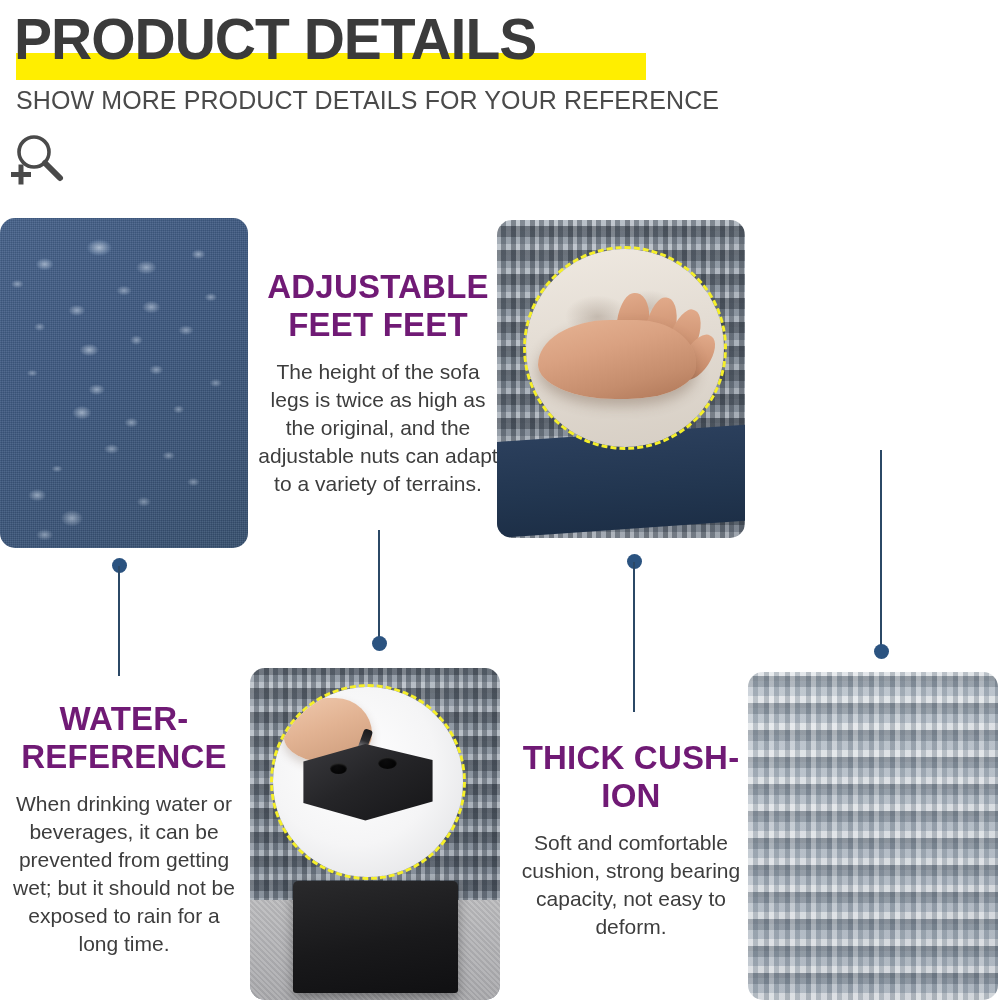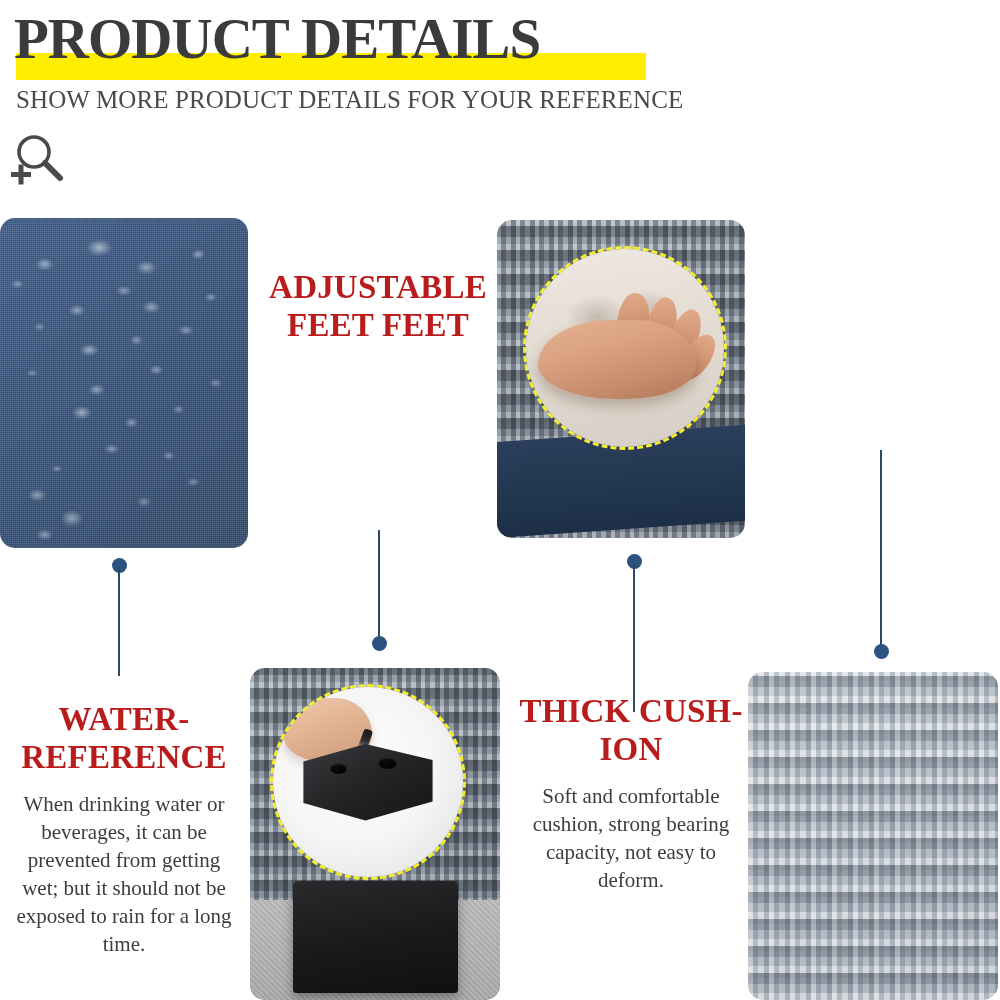--- a/index.html
+++ b/index.html
@@ -1,21 +1,21 @@
 <!DOCTYPE html>
 <html><head>
 <meta charset="utf-8">
 <style>
   html,body{margin:0;padding:0;}
   body{
     width:1000px;height:1000px;background:#ffffff;overflow:hidden;
     font-family:"Liberation Sans","DejaVu Sans",sans-serif;
     -webkit-font-smoothing:antialiased;
   }
-  #page{position:relative;width:964px;height:1000px;font-family:Liberation Serif, serif;}
+  #page{position:relative;width:964px;height:1000px;}
 
   
   .title-wrap{position:absolute;left:14px;top:8px;}
   .title-hl{
     position:absolute;left:2px;top:45px;width:630px;height:27px;
     background:#ffee00;
   }
   .title{
     position:relative;font-size:57px;line-height:62px;font-weight:bold;
     color:#3b3b3b;letter-spacing:-1px;white-space:nowrap;
@@ -167,21 +167,21 @@
   
   .conn{position:absolute;background:#2b4866;}
   .conn-v{width:2px;}
   .dot{position:absolute;width:15px;height:15px;border-radius:50%;
        background:#2b5380;}
 
   
   .blk{position:absolute;text-align:center;}
   .blk h3{
     margin:0;font-size:33px;line-height:38px;font-weight:bold;
-    color:#b91c1c;letter-spacing:.2px;
+    color:#701a75;letter-spacing:.2px;
   }
   .blk p{
     margin:14px 0 0 0;font-size:21px;line-height:28px;color:#3d3d3d;
   }
 </style>
 </head>
 <body>
 
 <div id="page">
 
@@ -199,20 +199,21 @@
   </svg>
 
   <div class="pic fabric" style="left:0;top:218px;width:248px;height:330px;"></div>
 
   <div class="dot" style="left:112px;top:558px;"></div>
   <div class="conn conn-v" style="left:118px;top:566px;height:110px;"></div>
 
   <div class="blk" style="left:258px;top:268px;width:240px;">
     <h3>ADJUSTABLE</h3>
     <h3>FEET FEET</h3>
+    <p>The height of the sofa legs is twice as high as the original, and the adjustable nuts can adapt to a variety of terrains.</p>
   </div>
 
   <div class="conn conn-v" style="left:378px;top:530px;height:108px;"></div>
   <div class="dot" style="left:372px;top:636px;"></div>
 
   <div class="pic rattan-dark" style="left:497px;top:220px;width:248px;height:318px;">
     <div class="cushion-band"></div>
     <div class="hl-circle" style="left:26px;top:26px;width:204px;height:204px;">
       <div class="cushion-inner">
         <div class="finger" style="left:46%;top:22%;width:16%;height:30%;transform:rotate(8deg);"></div>
@@ -245,21 +246,21 @@
         <div class="foot-hand" style="left:6%;top:6%;width:46%;height:34%;"></div>
         <div class="bolt" style="left:46%;top:22%;"></div>
         <div class="foot-top" style="left:16%;top:30%;width:68%;height:42%;">
         </div>
         <div class="foot-hole" style="left:30%;top:40%;width:17px;height:11px;"></div>
         <div class="foot-hole" style="left:55%;top:37%;width:19px;height:12px;"></div>
       </div>
     </div>
   </div>
 
-  <div class="blk" style="left:518px;top:692px;width:226px;">
+  <div class="blk" style="left:518px;top:739px;width:226px;">
     <h3>THICK CUSH-</h3>
     <h3>ION</h3>
     <p>Soft and comfortable cushion, strong bearing capacity, not easy to deform.</p>
   </div>
 
   <div class="pic rattan-light" style="left:748px;top:672px;width:250px;height:328px;"></div>
 
 </div>
 
 </body></html>

